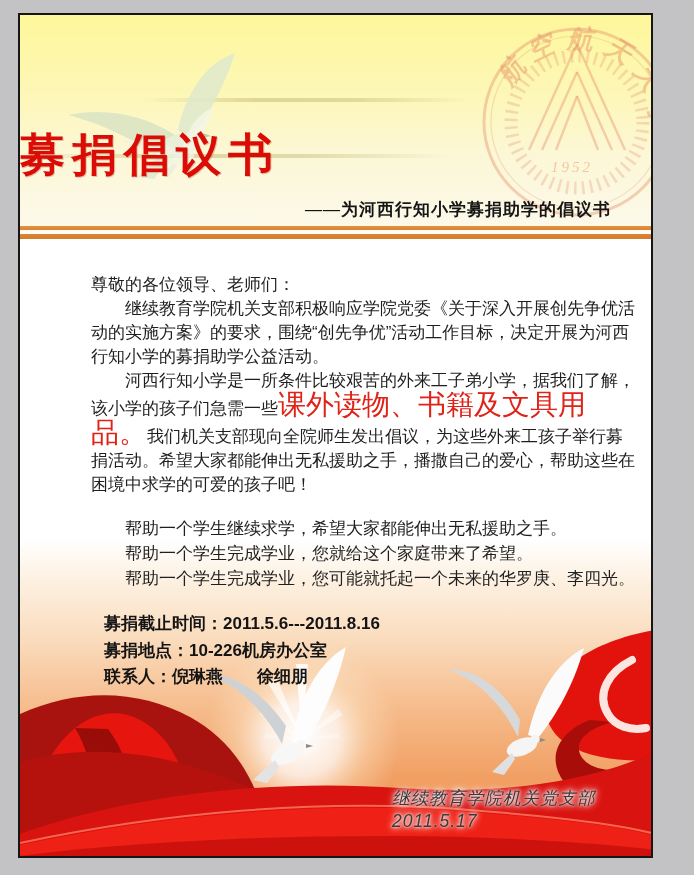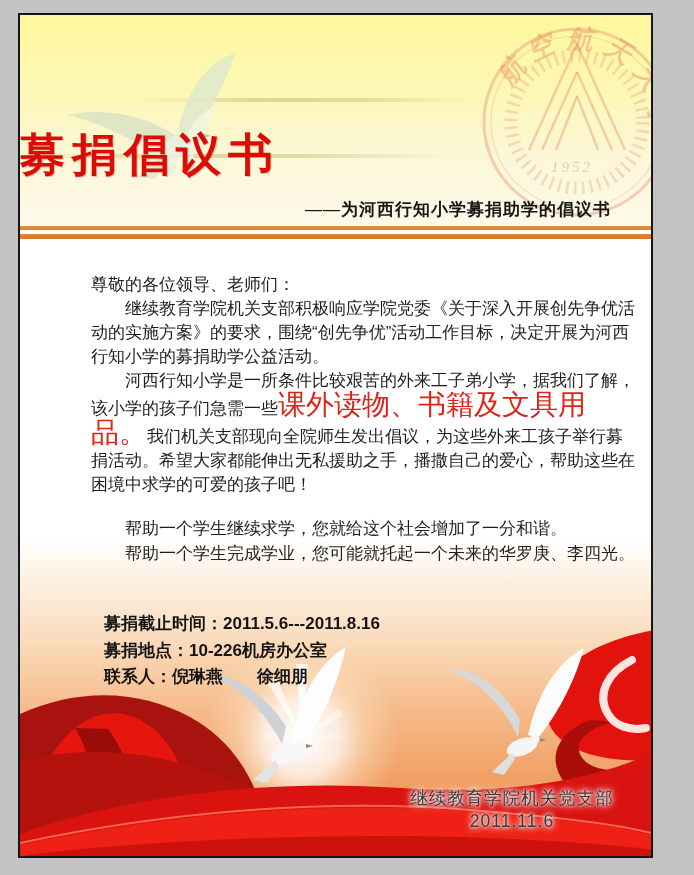--- a/index.html
+++ b/index.html
@@ -31,23 +31,23 @@
   .body-text{position:absolute;left:71px;top:34px;width:545px;
      font-size:17px;line-height:24px;color:#1f1f1f;}
   .body-text p{margin:0;}
   .indent{text-indent:2em;}
   .hl{color:#e02318;font-size:28px;}
   .slogans{margin-top:19px;line-height:25px;}
   .contact{position:absolute;left:84px;top:372px;font-size:17px;line-height:26.5px;
      font-weight:bold;color:#141414;z-index:3;}
   
   .artwork{position:absolute;left:0;bottom:0;width:635px;height:254px;z-index:1;}
-  .signature{position:absolute;left:372px;top:772px;width:240px;text-align:center;z-index:4;
+  .signature{position:absolute;left:372px;top:772px;width:240px;z-index:4;
      color:#3b3b3b;font-size:17.5px;line-height:23px;letter-spacing:1px;
-     text-shadow:0 0 3px #fff,0 0 6px #fff,0 0 9px rgba(255,255,255,.9);}
+     text-shadow:0 0 3px #fff,0 0 6px #fff,0 0 9px rgba(255,255,255,.9);font-style:italic;}
 </style>
 </head>
 <body>
 
 <div class="viewer">
   <div class="poster">
 
     <div class="top-section">
       <div class="streak streak1"></div>
       <div class="streak streak2"></div>
@@ -100,21 +100,22 @@
 
     <div class="stripes"></div>
 
     <div class="main-section">
 
       <div class="body-text">
         <p>尊敬的各位领导、老师们：</p>
         <p class="indent">继续教育学院机关支部积极响应学院党委《关于深入开展创先争优活动的实施方案》的要求，围绕“创先争优”活动工作目标，决定开展为河西行知小学的募捐助学公益活动。</p>
         <p class="indent"><span>河西行知小学是一所条件比较艰苦的外来工子弟小学，据我们了解，该小学的孩子们急需一些</span><span class="hl">课外读物、书籍及文具用品。</span><span>我们机关支部现向全院师生发出倡议，为这些外来工孩子举行募捐活动。希望大家都能伸出无私援助之手，播撒自己的爱心，帮助这些在困境中求学的可爱的孩子吧！</span></p>
         <div class="slogans">
-          <p class="indent">帮助一个学生继续求学，您就给这个社会增加了一分和谐。</p>
+          <p class="indent">帮助一个学生继续求学，希望大家都能伸出无私援助之手。</p>
+          <p class="indent">帮助一个学生完成学业，您就给这个家庭带来了希望。</p>
           <p class="indent">帮助一个学生完成学业，您可能就托起一个未来的华罗庚、李四光。</p>
         </div>
       </div>
 
       <div class="contact">
         <div>募捐截止时间：2011.5.6---2011.8.16</div>
         <div>募捐地点：10-226机房办公室</div>
         <div>联系人：倪琳燕　　徐细朋</div>
       </div>
     </div>
@@ -184,17 +185,17 @@
         <path d="M508,133 C516,95 536,60 564,46 C554,82 536,114 518,136 Z" fill="#fbfbfb"></path>
         <ellipse cx="502" cy="145" rx="16" ry="8.5" transform="rotate(-20 502 145)" fill="#f5f5f5"></ellipse>
         <circle cx="515" cy="137" r="4.5" fill="#f5f5f5"></circle>
         <path d="M520,136 L526,138 L520,140 Z" fill="#8a8a8a"></path>
         <path d="M492,151 L472,170 L484,173 L495,157 Z" fill="#e0e0e0"></path>
       </g>
     </svg>
 
     <div class="signature">
       <div>继续教育学院机关党支部</div>
-      <div>2011.11.6</div>
+      <div>2011.5.17</div>
     </div>
 
   </div>
 </div>
 
 </body></html>

